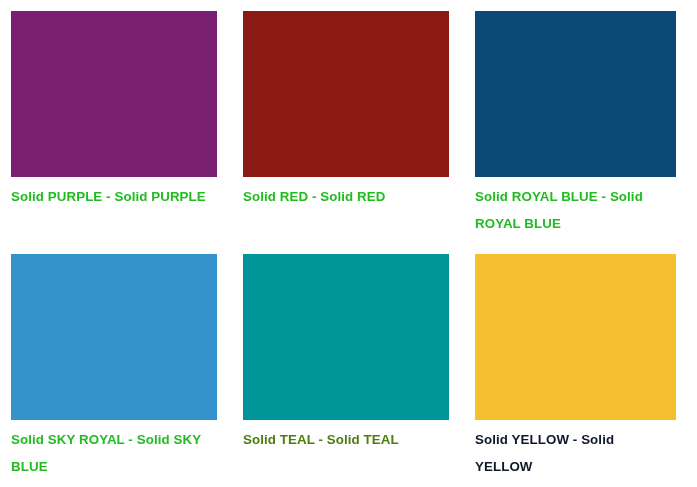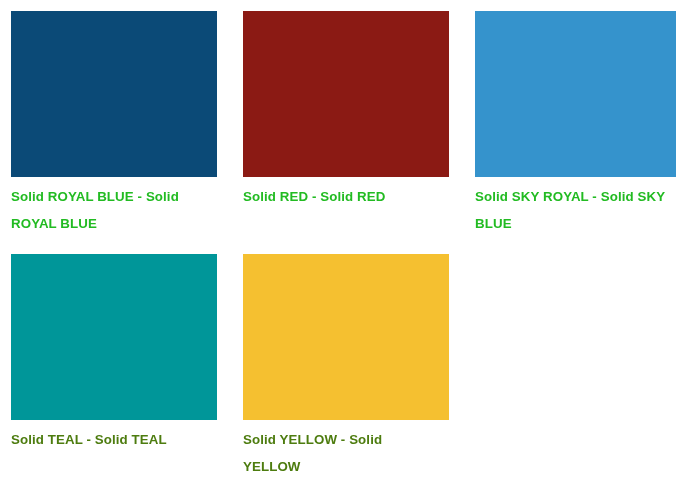--- a/index.html
+++ b/index.html
@@ -55,39 +55,43 @@
     line-height: 27px;
     letter-spacing: 0.1px;
     word-wrap: break-word;
   }
 </style>
 </head>
 <body style="background-color: rgb(255, 255, 255);">
 
 <div class="swatch-grid">
 
-
   <div class="swatch-cell">
-    <div class="swatch-color" style="background-color: rgb(11, 74, 119);"></div>
-    <span class="swatch-caption" style="color: rgb(34, 187, 34);">Solid ROYAL BLUE - Solid ROYAL BLUE</span>
+    <div class="swatch-color" style="background-color: rgb(123, 32, 113);"></div>
+    <span class="swatch-caption" style="color: rgb(34, 187, 34);">Solid PURPLE - Solid PURPLE</span>
   </div>
 
   <div class="swatch-cell">
     <div class="swatch-color" style="background-color: rgb(139, 26, 20);"></div>
     <span class="swatch-caption" style="color: rgb(34, 187, 34);">Solid RED - Solid RED</span>
+  </div>
+
+  <div class="swatch-cell">
+    <div class="swatch-color" style="background-color: rgb(11, 74, 119);"></div>
+    <span class="swatch-caption" style="color: rgb(34, 187, 34);">Solid ROYAL BLUE - Solid ROYAL BLUE</span>
   </div>
 
   <div class="swatch-cell">
     <div class="swatch-color" style="background-color: rgb(53, 147, 204);"></div>
     <span class="swatch-caption" style="color: rgb(34, 187, 34);">Solid SKY ROYAL - Solid SKY BLUE</span>
   </div>
 
   <div class="swatch-cell">
     <div class="swatch-color" style="background-color: rgb(0, 150, 153);"></div>
     <span class="swatch-caption" style="color: #4d7c0f;">Solid TEAL - Solid TEAL</span>
   </div>
 
   <div class="swatch-cell">
     <div class="swatch-color" style="background-color: rgb(245, 192, 48);"></div>
-    <span class="swatch-caption" style="color: #4d7c0f;">Solid YELLOW - Solid YELLOW</span>
+    <span class="swatch-caption" style="color: #0f172a;">Solid YELLOW - Solid YELLOW</span>
   </div>
 
 </div>
 
 </body></html>

